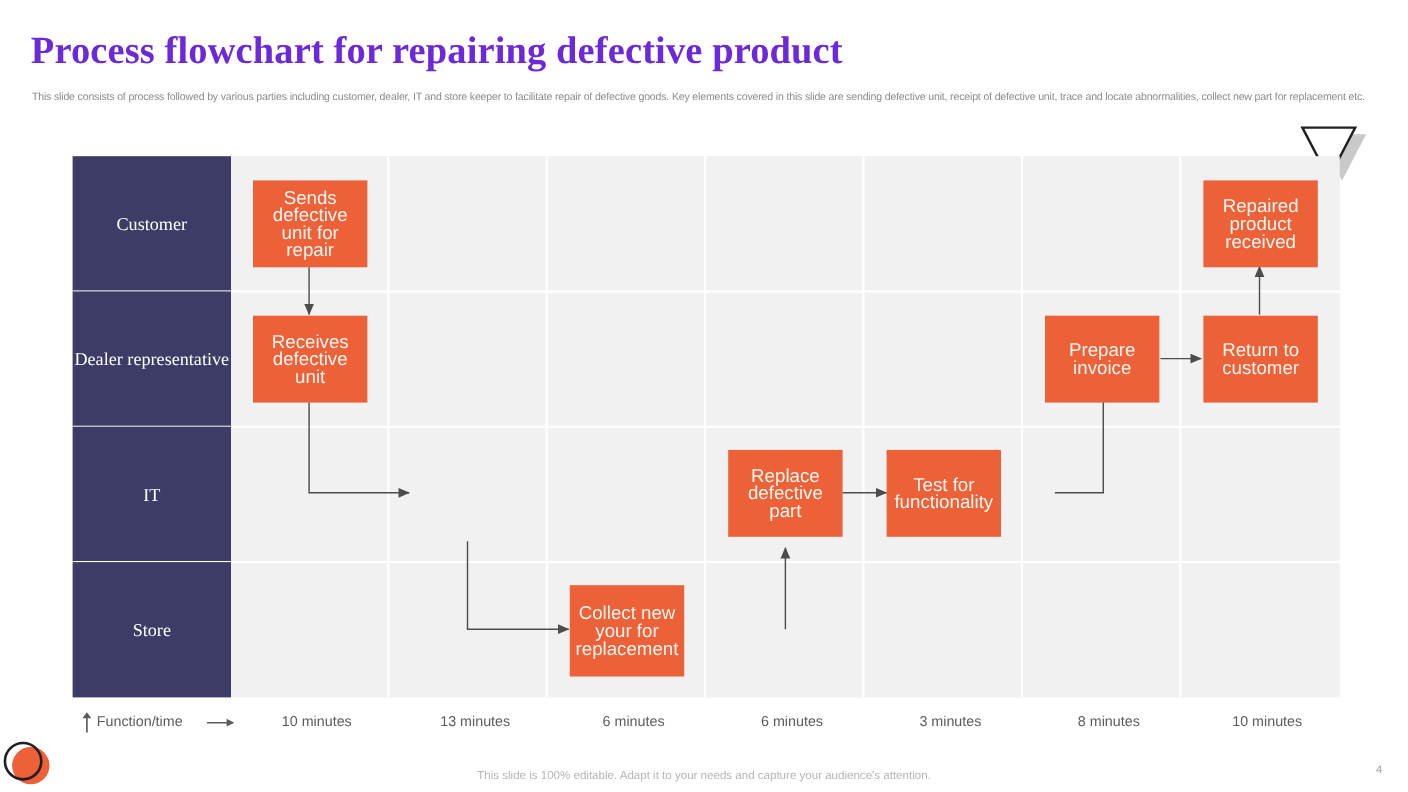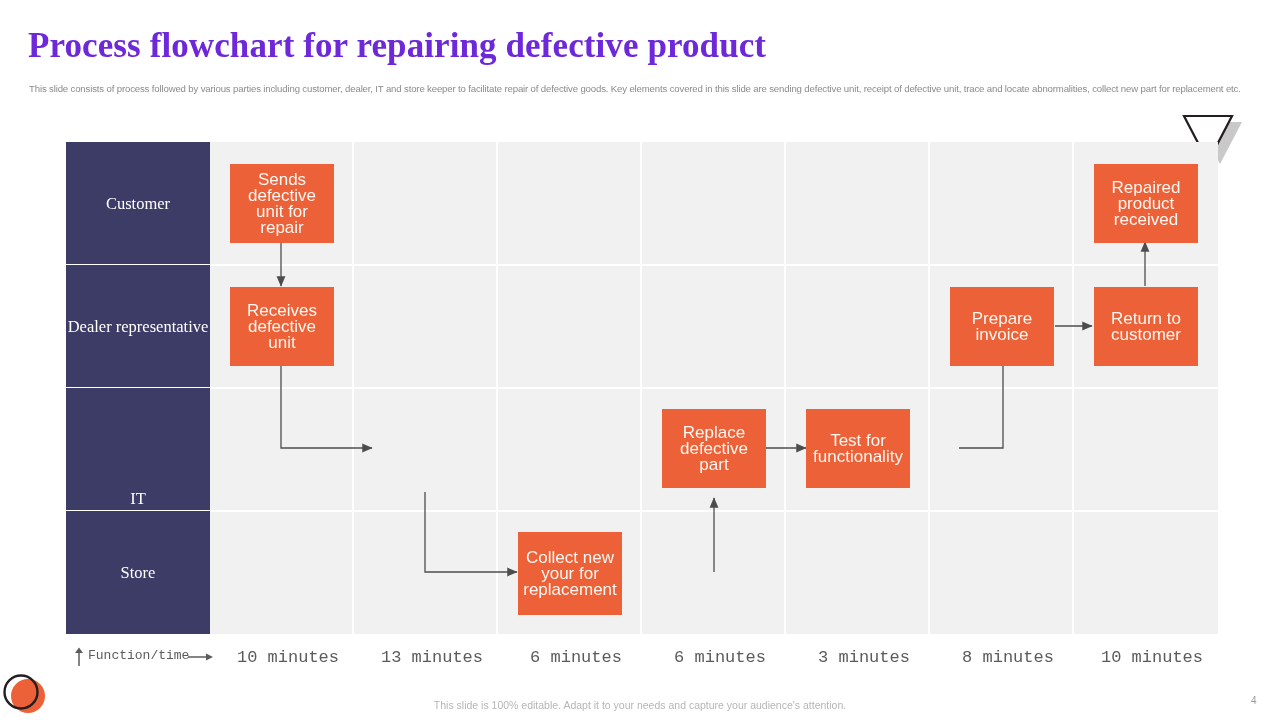--- a/index.html
+++ b/index.html
@@ -130,21 +130,20 @@
     pointer-events: none;
   }
 
   
   #time-axis {
     position: absolute;
     left: 66px;
     top: 644px;
     width: 1160px;
     height: 30px;
-    font-family: Liberation Mono, monospace;
   }
   #function-time-label {
     position: absolute;
     left: 6px;
     top: 4px;
     font-size: 13px;
     color: #5b5b5b;
     white-space: nowrap;
   }
   #axis-up-arrow {
@@ -157,21 +156,21 @@
   #axis-right-arrow {
     position: absolute;
     left: 122px;
     top: 6px;
     width: 26px;
     height: 14px;
   }
   .time-label {
     position: absolute;
     top: 4px;
-    font-size: 17px;
+    font-size: 13px;
     color: #5b5b5b;
     text-align: center;
     white-space: nowrap;
   }
 
   
   #footer-note {
     position: absolute;
     left: 0;
     top: 699px;
@@ -211,21 +210,21 @@
 
 <div id="flowchart">
 
   <div id="lane-headers">
     <div class="lane-header" style="top:0px;height:123px;">
       <span>Customer</span>
     </div>
     <div class="lane-header" style="top:123px;height:123px;">
       <span>Dealer representative</span>
     </div>
-    <div class="lane-header" style="top:246px;height:123px;align-items:flex-end;">
+    <div class="lane-header" style="top:246px;height:123px;">
       <span>IT</span>
     </div>
     <div class="lane-header" style="top:369px;height:123px;">
       <span>Store</span>
     </div>
   </div>
 
   <div id="grid">
     <div class="grid-col-line" style="left:142px;"></div>
     <div class="grid-col-line" style="left:286px;"></div>

